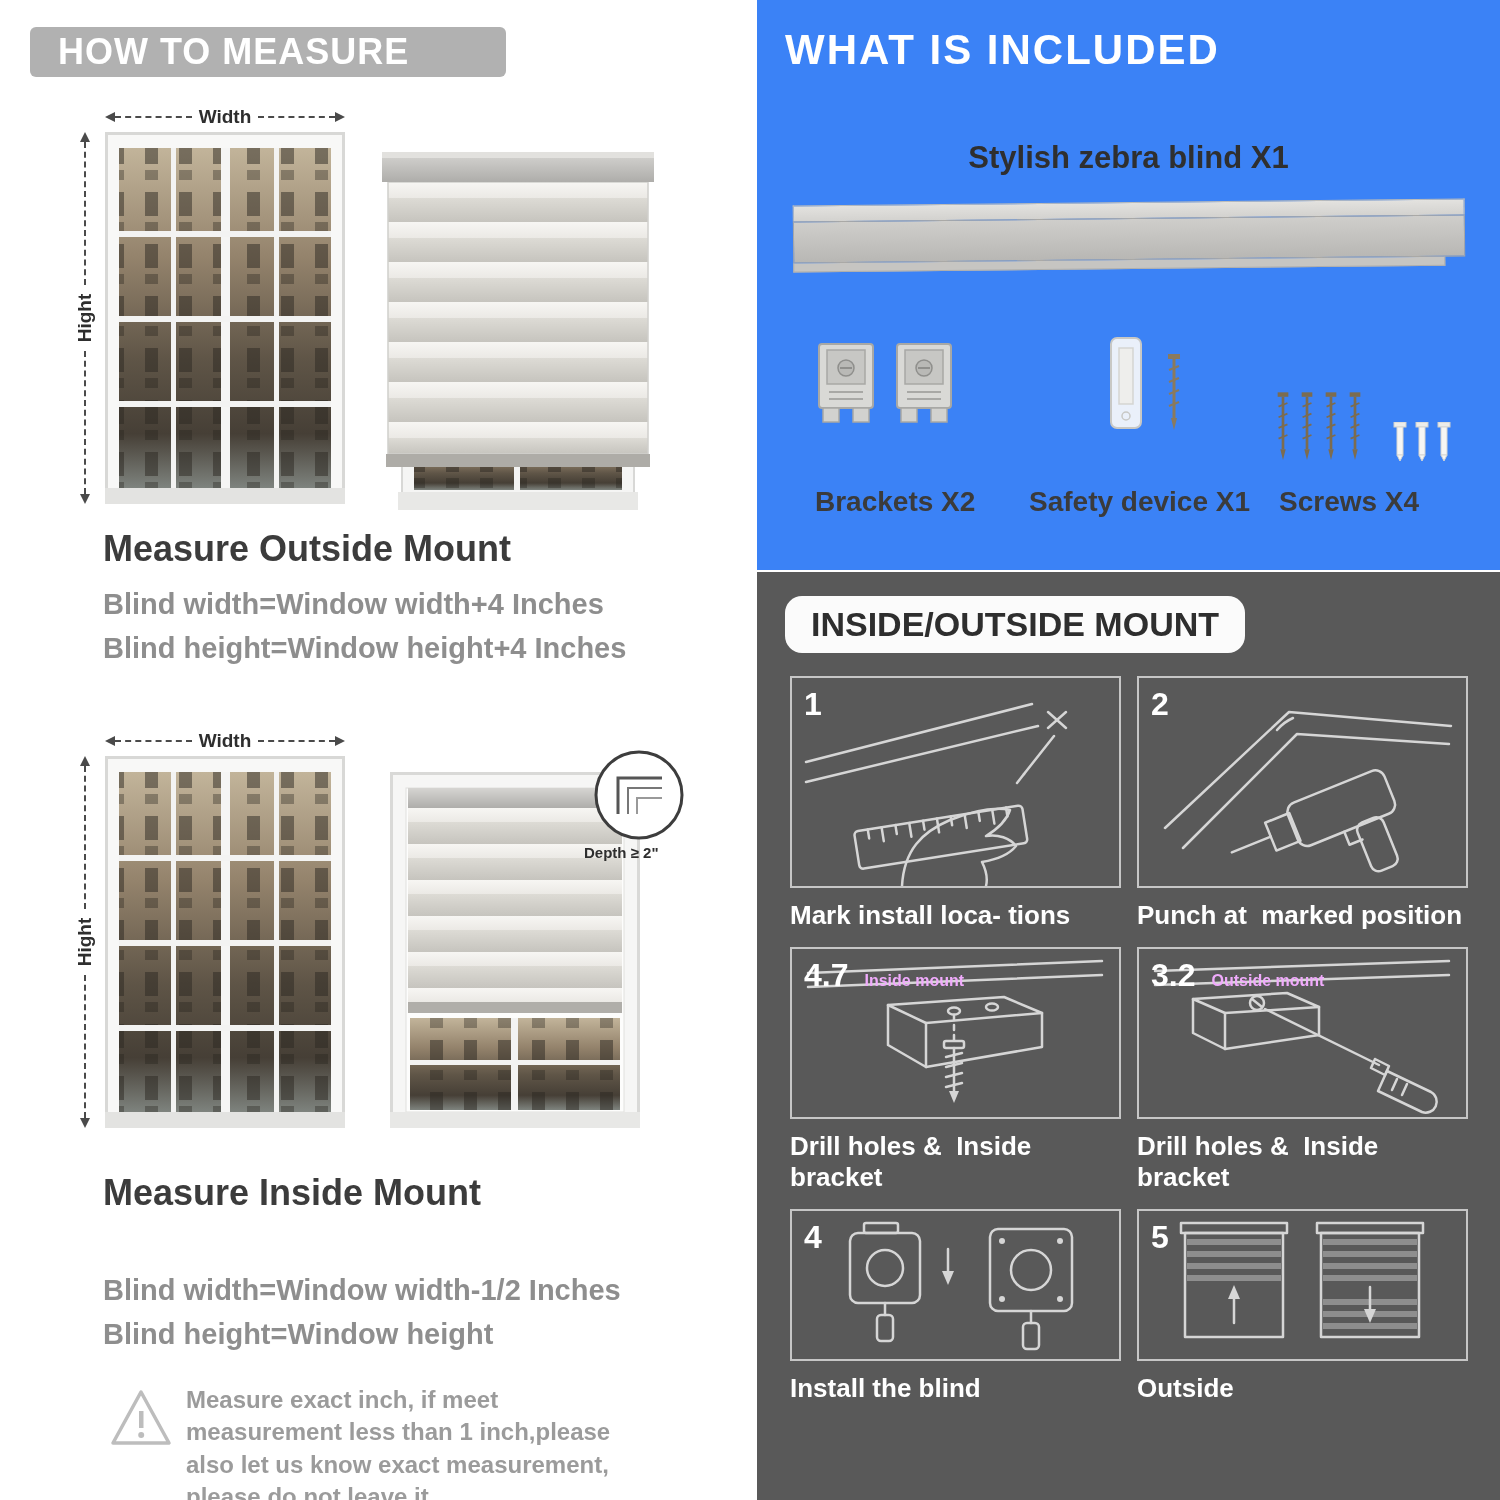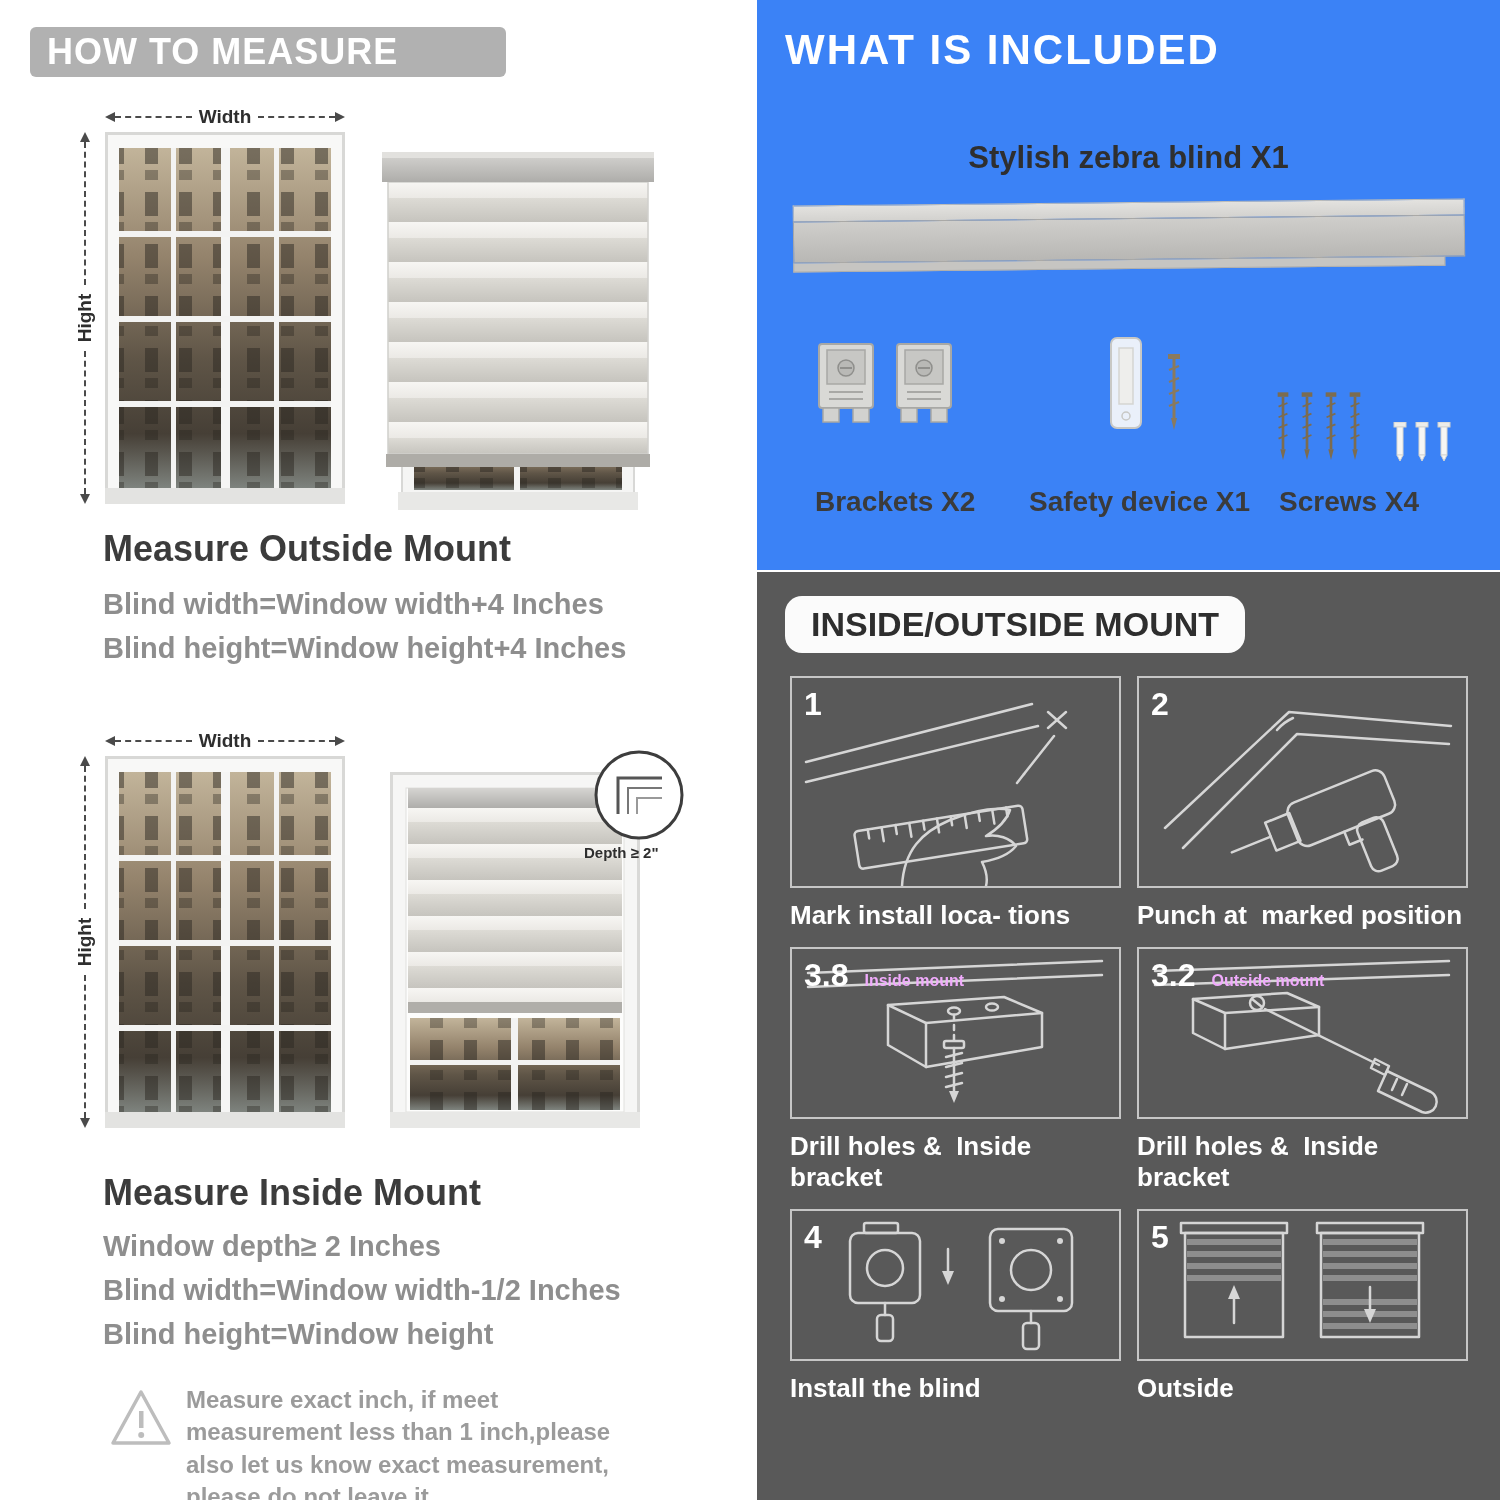--- a/index.html
+++ b/index.html
@@ -3,21 +3,21 @@
 <meta charset="utf-8">
 <style>
   * { box-sizing: border-box; margin: 0; padding: 0; }
   body { font-family: "Liberation Sans", sans-serif; background: #fff; }
   .canvas { position: relative; width: 1500px; height: 1500px; background: #ffffff; overflow: hidden; }
 
   
   .banner-how {
     position: absolute; left: 30px; top: 27px; width: 476px; height: 50px;
     background: #b1b1b1; border-radius: 6px; display: flex; align-items: center;
-    padding-left: 17px; color: #ffffff; font-size: 36px; font-weight: 700; letter-spacing: 1px;
+    padding-left: 28px; color: #ffffff; font-size: 36px; font-weight: 700; letter-spacing: 1px;
   }
   .abs { position: absolute; }
   .heading { font-size: 36px; font-weight: 700; color: #3c3c3c; }
   .rule { font-size: 29px; font-weight: 700; color: #8e8e8e; }
 
   
   .measure-h { position: absolute; display: flex; align-items: center; height: 18px; }
   .measure-h .dash { flex: 1; border-top: 2px dashed #4a4a4a; }
   .measure-h .mlabel { font-size: 19px; font-weight: 700; color: #2e2e2e; padding: 0 7px; }
   .arr { width: 0; height: 0; flex: none; }
@@ -215,21 +215,20 @@
 
   <svg class="depth-circle" viewBox="0 0 94 94">
     <circle cx="47" cy="47" r="43" fill="#ffffff" stroke="#3d3d3d" stroke-width="3"></circle>
     <path d="M26,66 L26,30 L70,30" fill="none" stroke="#555555" stroke-width="3"></path>
     <path d="M36,66 L36,40 L70,40" fill="none" stroke="#777777" stroke-width="2"></path>
     <path d="M45,66 L45,50 L70,50" fill="none" stroke="#999999" stroke-width="2"></path>
   </svg>
   <div class="depth-label">Depth ≥ 2"</div>
 
   <div class="abs heading" style="left:103px; top:1172px;">Measure Inside Mount</div>
-  <div class="abs rule" style="left:103px; top:1230px;">Window depth≥ 2 Inches</div>
   <div class="abs rule" style="left:103px; top:1274px;">Blind width=Window width-1/2 Inches</div>
   <div class="abs rule" style="left:103px; top:1318px;">Blind height=Window height</div>
 
   <svg class="warn-wrap" width="66" height="66" viewBox="0 0 66 66">
     <path d="M33,6 L61,57 L5,57 Z" fill="none" stroke="#bdbdbd" stroke-width="3.5" stroke-linejoin="round"></path>
     <rect x="31" y="25" width="4.5" height="17" fill="#bdbdbd"></rect>
     <circle cx="33.2" cy="49" r="3" fill="#bdbdbd"></circle>
   </svg>
   <div class="warn-text">Measure exact inch, if meet measurement less than 1 inch,please also let us know exact measurement, please do not leave it</div>
 
@@ -397,21 +396,21 @@
             </g>
             <path d="M138,52 a44,44 0 0 1 16,-12"></path>
           </svg>
         </div>
         <div class="caption">Punch at  marked position</div>
       </div>
 
       <div class="step">
         <div class="panel p-mid">
           <div class="step-head">
-            <span class="step-num">3.8</span>
+            <span class="step-num">4.7</span>
             <span class="step-label">Inside mount</span>
           </div>
           <svg viewBox="0 0 327 168">
             <path d="M16,24 L310,12"></path>
               <path d="M16,38 L310,26"></path>
             <path d="M96,56 L212,48 L250,64 L134,74 Z"></path>
             <path d="M96,56 L96,96 L134,118 L134,74"></path>
             <path d="M250,64 L250,98 L134,118"></path>
             <ellipse cx="162" cy="62" rx="6" ry="3.5"></ellipse>
             <ellipse cx="200" cy="58" rx="6" ry="3.5"></ellipse>

